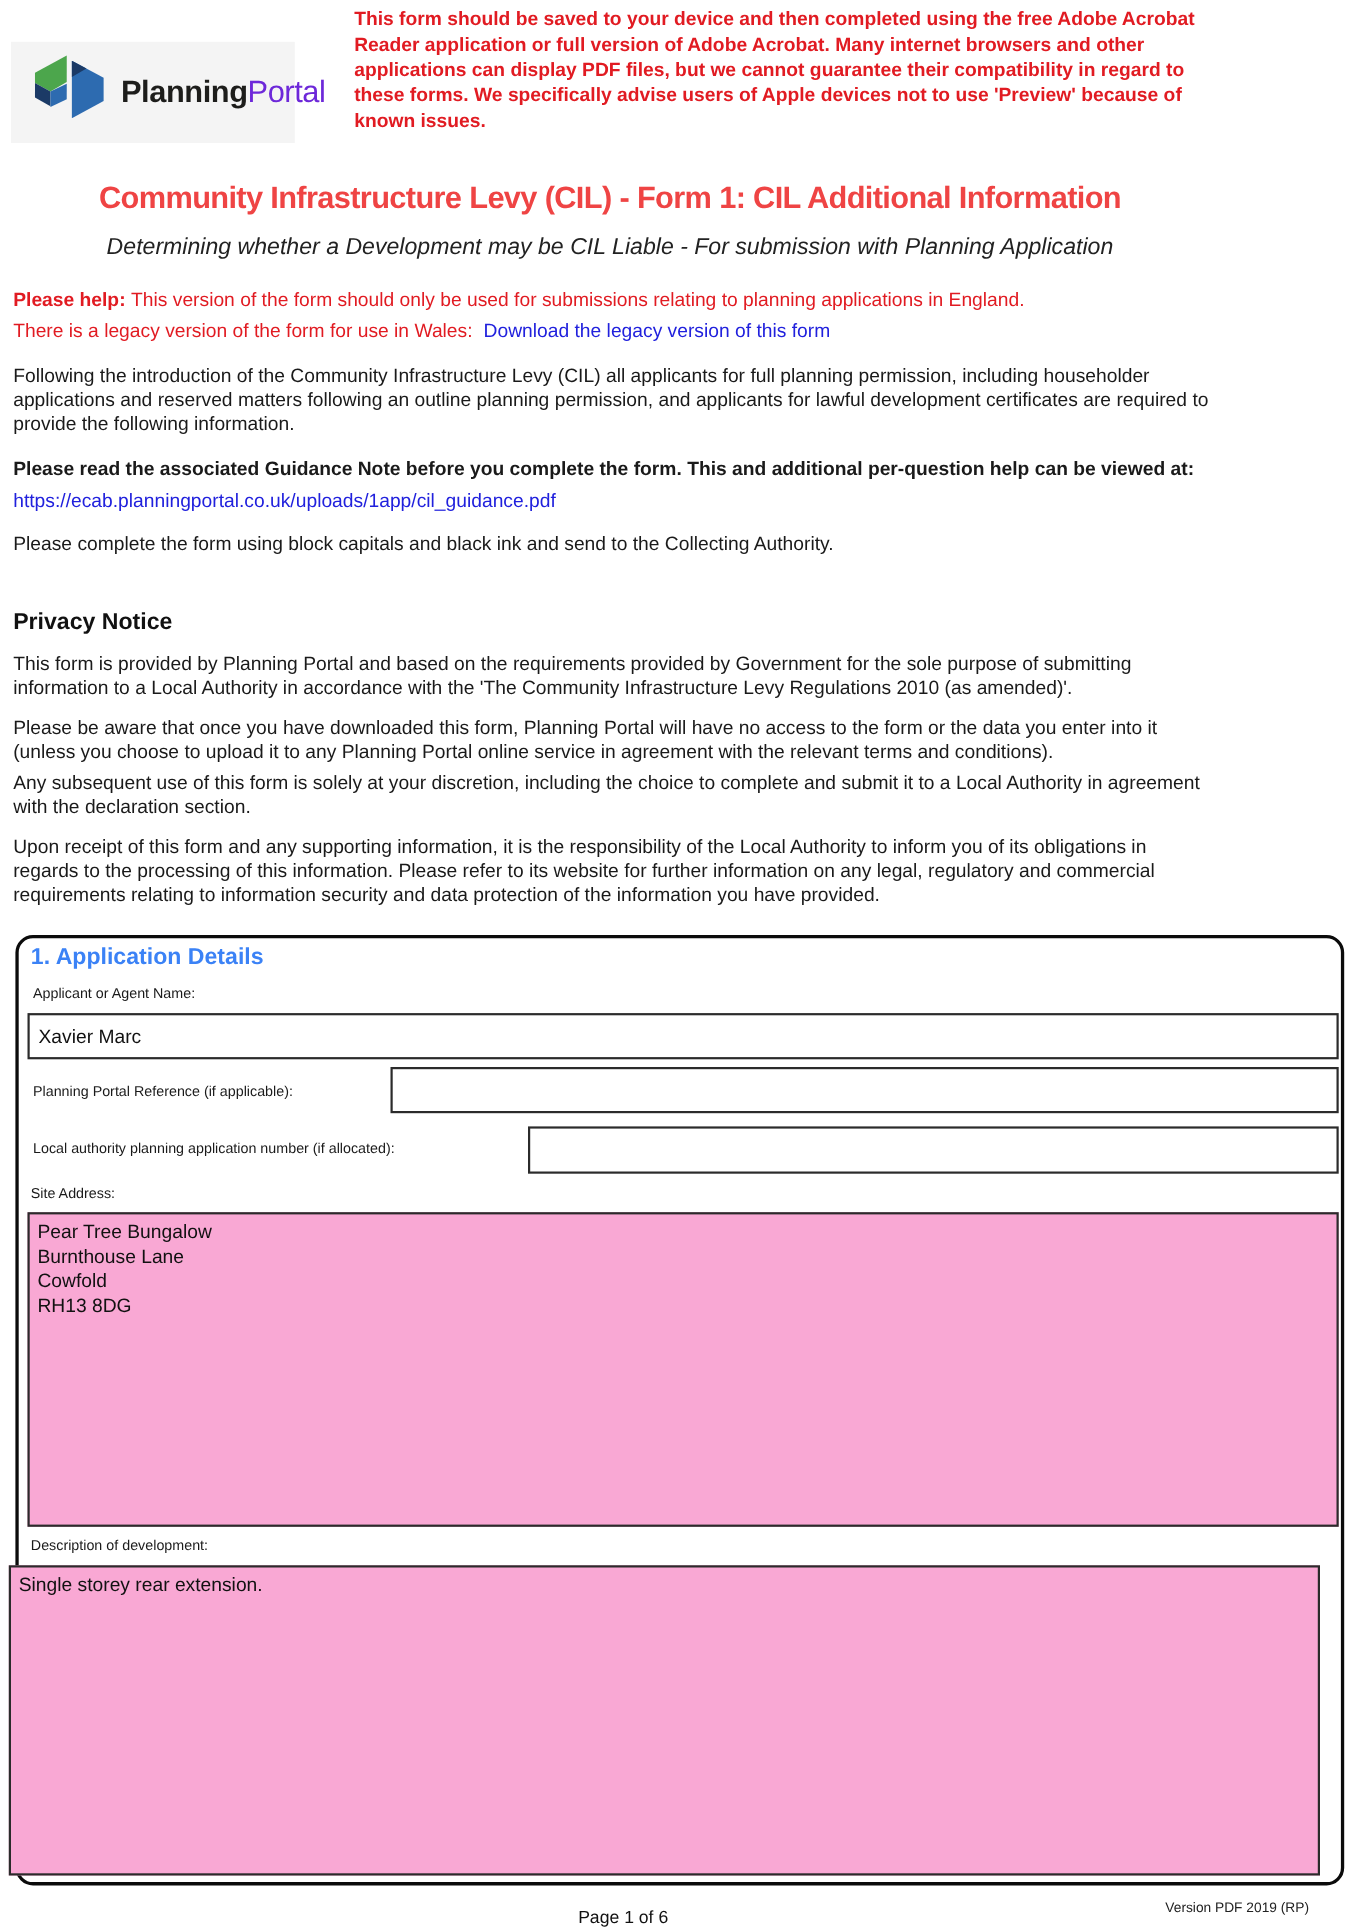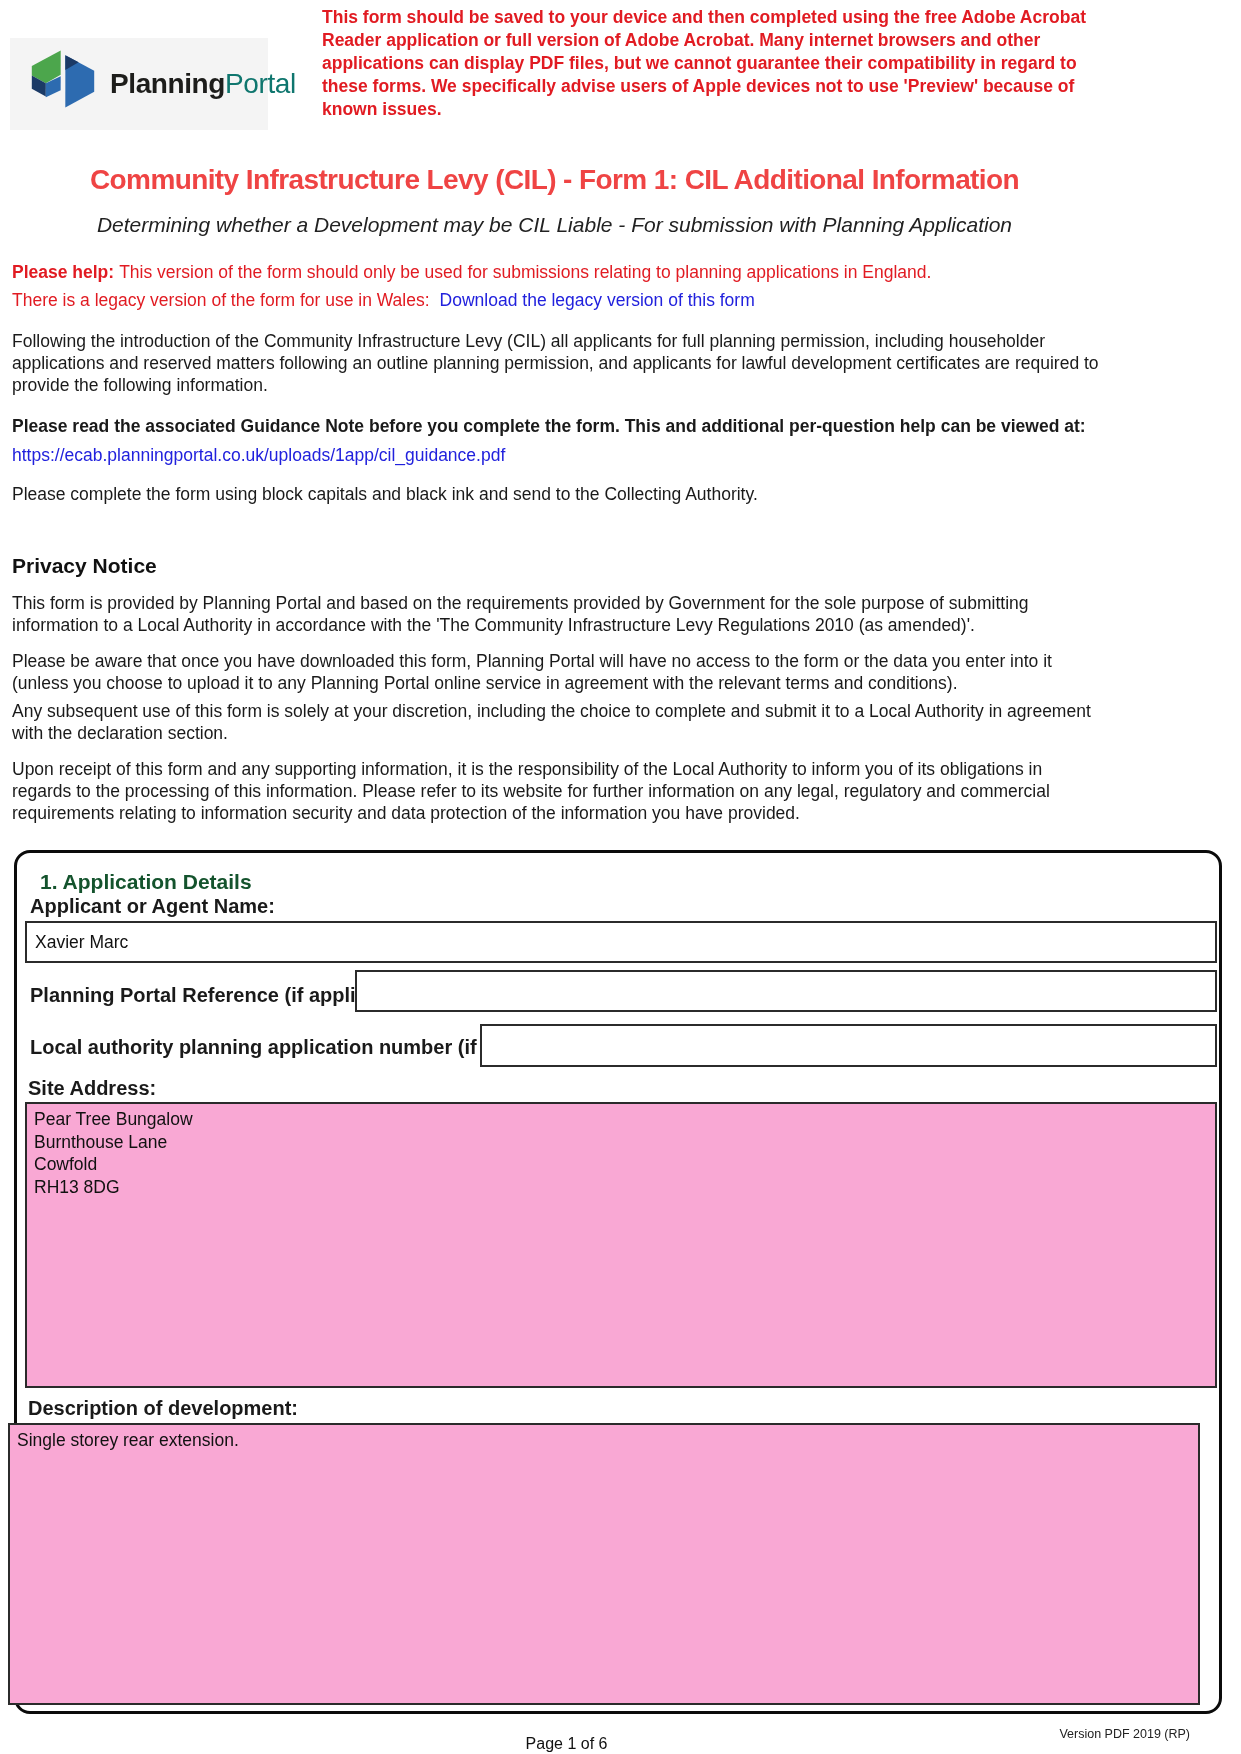--- a/index.html
+++ b/index.html
@@ -6,21 +6,21 @@
   .page{position:relative;width:1241px;height:1754px;background:#ffffff;
         font-family:"Liberation Sans",sans-serif;color:#1a1a1a;overflow:hidden;}
   .abs{position:absolute;}
 
   
   .logo-box{left:10px;top:38px;width:258px;height:92px;background:#f4f4f4;
             display:flex;align-items:center;}
   .logo-mark{width:78px;height:82px;margin-left:14px;flex:0 0 auto;}
   .wordmark{font-size:28px;margin-left:8px;letter-spacing:-0.4px;white-space:nowrap;}
   .wordmark .b{font-weight:bold;color:#1d1d1b;}
-  .wordmark .l{font-weight:400;color:#0f766e;}
+  .wordmark .l{font-weight:400;color:#6d28d9;}
 
   .warning{left:322px;top:6px;width:768px;font-weight:bold;font-size:17.5px;
            line-height:23px;color:#e11b22;margin:0;}
 
   .title{left:12px;top:164px;width:1085px;text-align:center;font-size:28px;
          font-weight:bold;letter-spacing:-0.6px;white-space:nowrap;color:#ef4444;margin:0;}
   .subtitle{left:12px;top:213px;width:1085px;text-align:center;font-size:21px;
             font-weight:400;white-space:nowrap;color:#222;margin:0;font-style:italic;}
 
   .red{color:#e11b22;}
@@ -39,22 +39,22 @@
 
   .privacy-h{left:12px;top:554px;font-size:21px;font-weight:bold;margin:0;color:#111;}
   .p-priv1{top:592px;}
   .p-priv2a{top:650px;}
   .p-priv2b{top:700px;}
   .p-priv3{top:758px;}
 
   
   .section-box{left:14px;top:850px;width:1208px;height:864px;border:3px solid #0b0b0b;
                border-radius:16px;box-sizing:border-box;background:#fff;}
-  .s1-heading{left:28px;top:858px;font-size:21px;font-weight:bold;margin:12px;color:#14532d;}
-  .f-label{font-size:20px;color:#1a1a1a;white-space:nowrap;font-weight:bold;}
+  .s1-heading{left:28px;top:858px;font-size:21px;font-weight:bold;margin:0;color:#3b82f6;}
+  .f-label{font-size:13px;color:#1a1a1a;white-space:nowrap;}
   .lab-applicant{left:30px;top:895px;}
   .lab-ppref{left:30px;top:984px;}
   .lab-lpa{left:30px;top:1036px;}
   .lab-site{left:28px;top:1077px;}
   .lab-desc{left:28px;top:1397px;}
 
   .txt-input{box-sizing:border-box;border:2px solid #2b2b2b;background:#fff;
              font-family:"Liberation Sans",sans-serif;font-size:17.5px;color:#111;
              padding:0 8px;outline:none;}
   .in-applicant{left:25px;top:921px;width:1192px;height:42px;}

